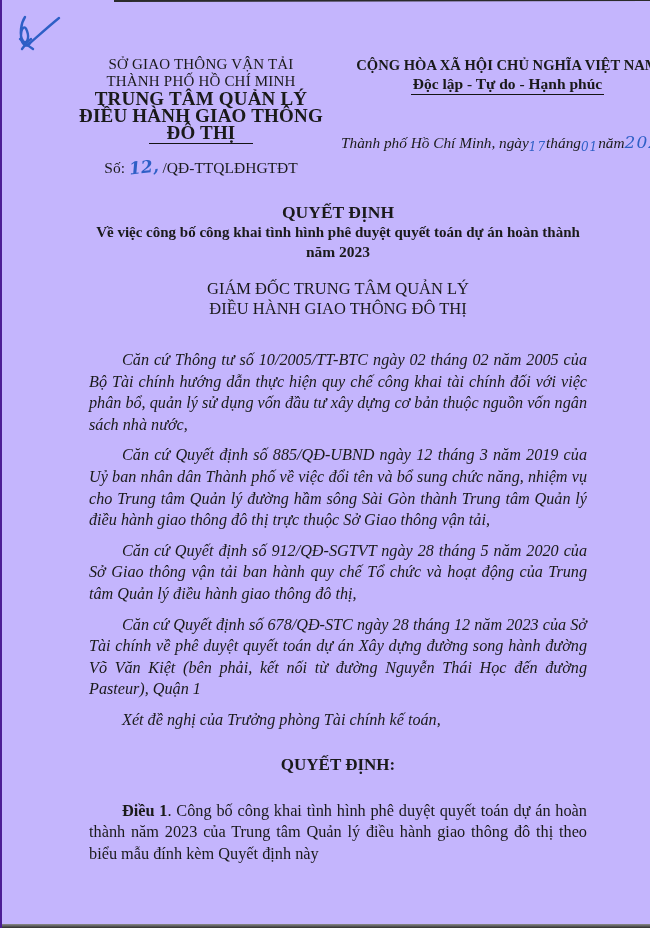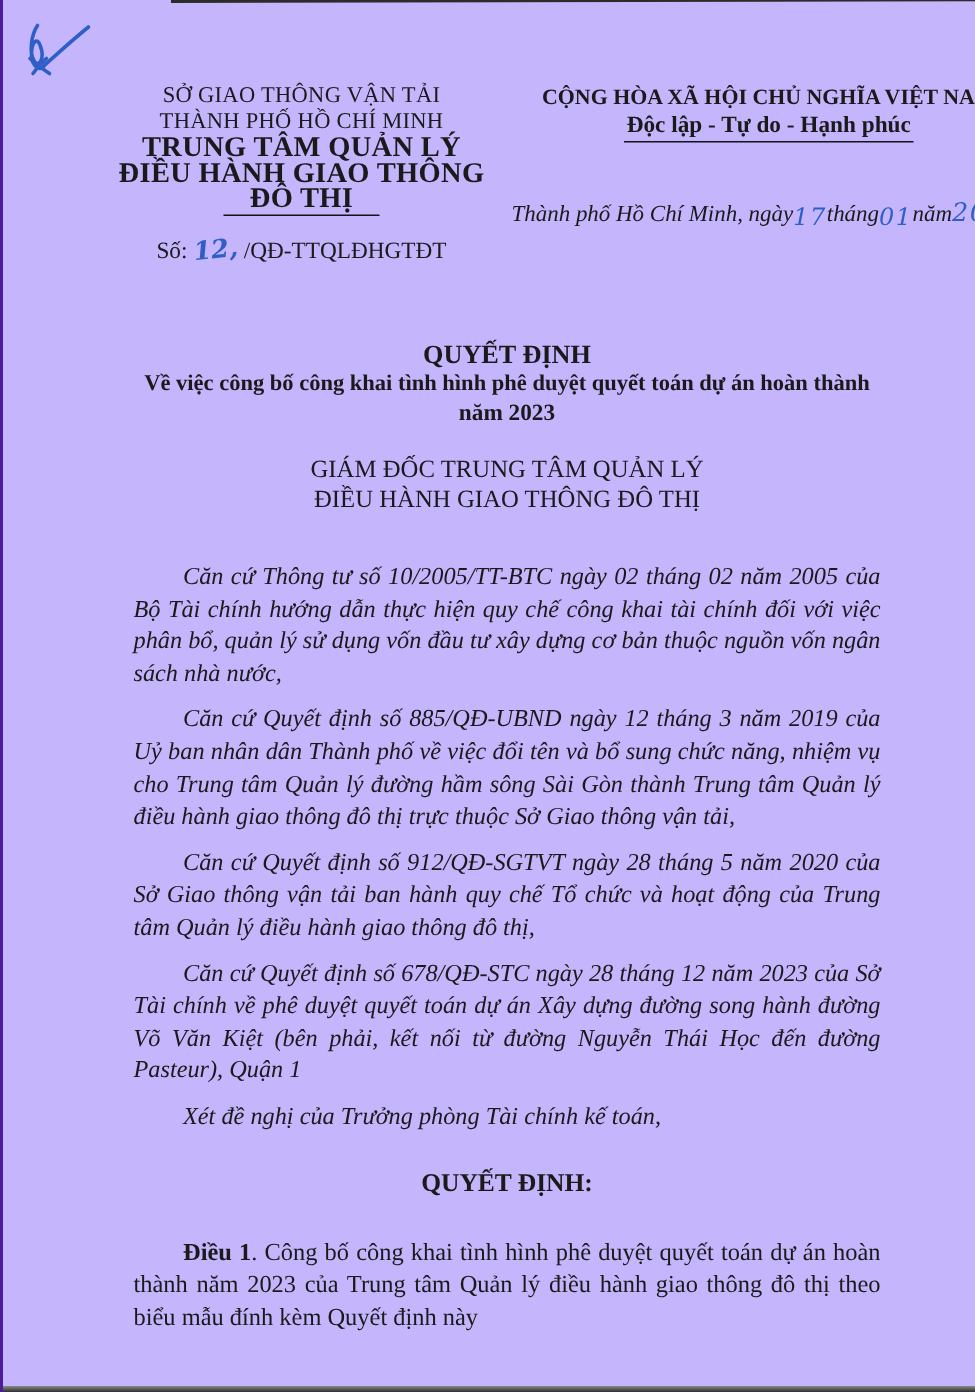--- a/index.html
+++ b/index.html
@@ -31,24 +31,24 @@
   .h-reg{font-size:15px;line-height:17px;font-weight:normal;letter-spacing:0.2px;}
   .h-bold{font-size:19px;line-height:17px;font-weight:bold;letter-spacing:0.2px;}
   .u-left{width:104px;height:0;border-bottom:1.6px solid #141414;margin:2px auto 0 auto;}
   .motto1{font-size:14.6px;line-height:18px;font-weight:bold;white-space:nowrap;}
   .motto2{display:inline-block;font-size:15.5px;line-height:19px;font-weight:bold;
           border-bottom:1.6px solid #141414;padding:0 2px 1px 2px;}
   .so-line{margin-top:13px;font-size:15.5px;white-space:nowrap;text-align:center;}
   .date-line{margin-top:37px;font-size:15.3px;font-style:italic;white-space:nowrap;text-align:right;padding-right:2px;}
   .hw{font-family:"DejaVu Serif","Liberation Serif",serif;font-style:italic;color:#2e5fc6;}
   .hw-so{font-size:17px;display:inline-block;transform:rotate(-6deg);padding:0 4px;font-weight:bold;}
-  .hw-small{font-size:16px;vertical-align:-3px;letter-spacing:1px;}
+  .hw-small{font-size:12px;vertical-align:-3px;letter-spacing:1px;}
   .hw-year{font-size:17px;letter-spacing:1px;}
   
-  .doc-title{margin-top:49px;text-align:center;font-weight:bold;font-size:17.5px;line-height:20px;}
+  .doc-title{margin-top:25px;text-align:center;font-weight:bold;font-size:17.5px;line-height:20px;}
   .doc-sub1{text-align:center;font-weight:bold;font-size:15px;line-height:20px;white-space:nowrap;}
   .doc-sub2{text-align:center;font-weight:bold;font-size:15.5px;line-height:20px;}
   .authority{margin-top:17px;text-align:center;font-weight:normal;font-size:16.5px;line-height:20px;white-space:nowrap;}
   
   .body-block{margin-top:31px;}
   .para{
     font-style:italic;font-size:16.2px;line-height:21.6px;
     text-align:justify;text-indent:33px;margin:0 0 9px 0;
   }
   .decision-head{margin:23px 0 25px 0;text-align:center;font-weight:bold;font-size:17px;}

